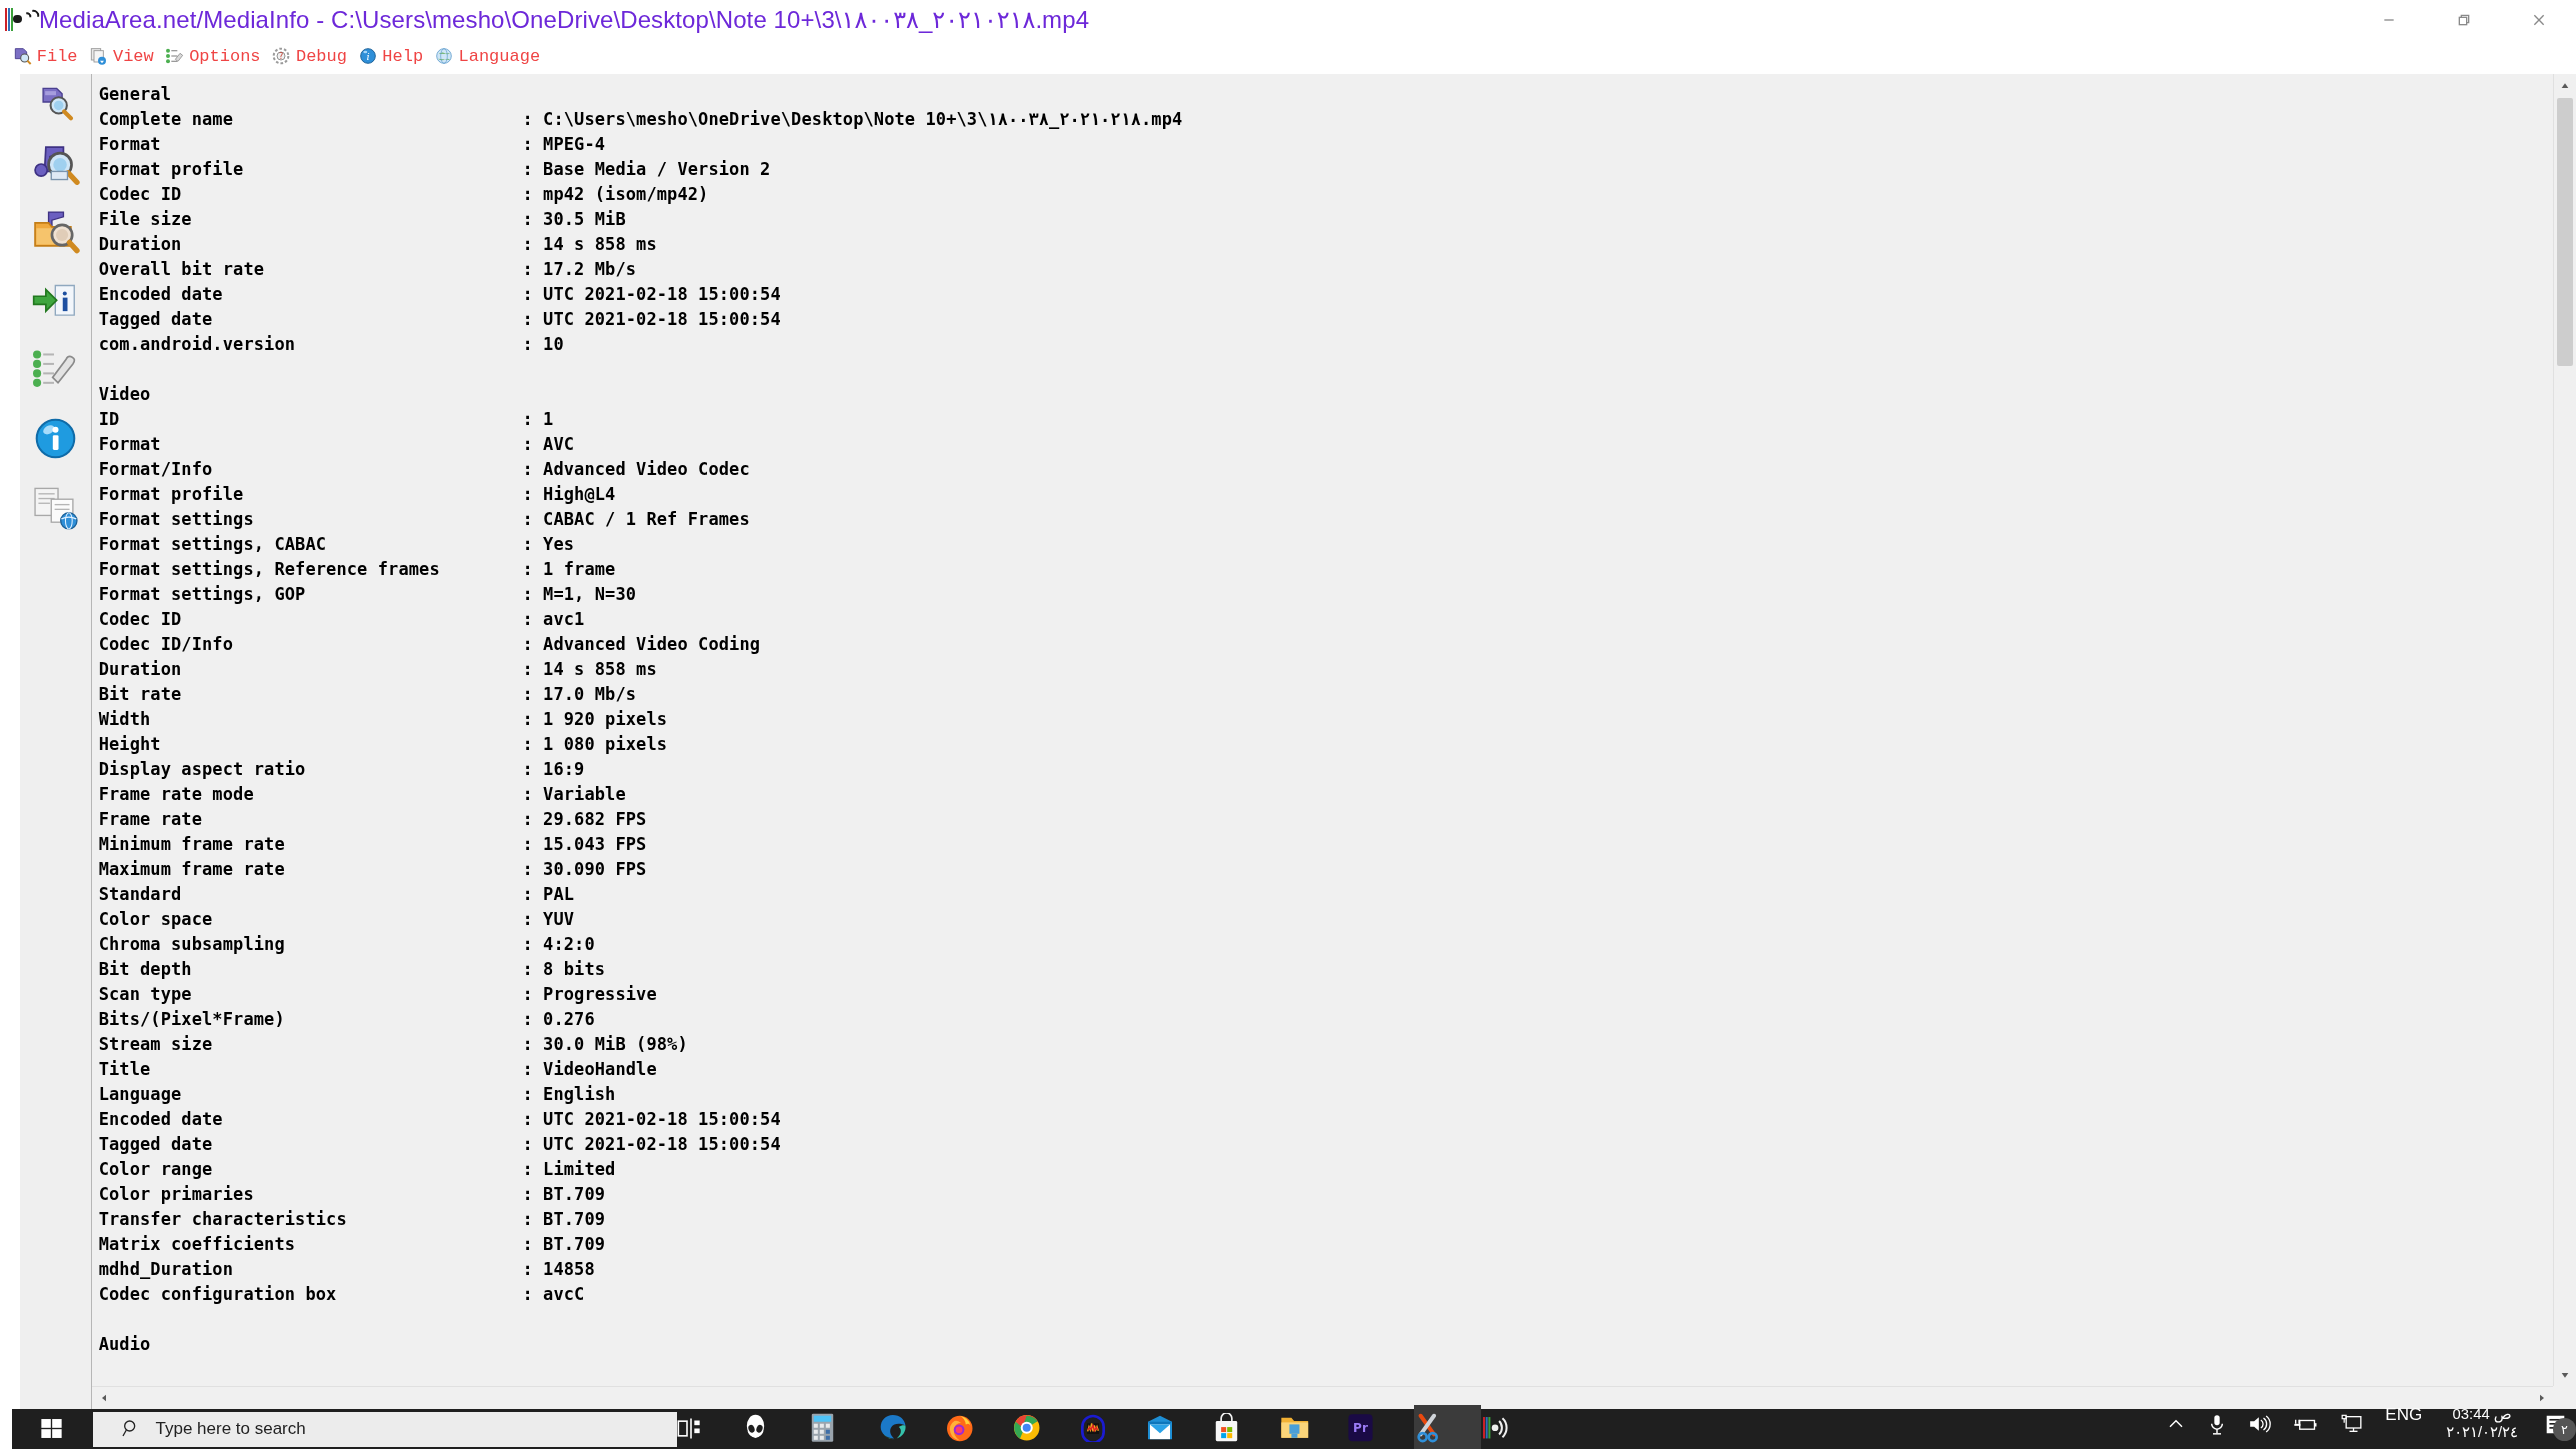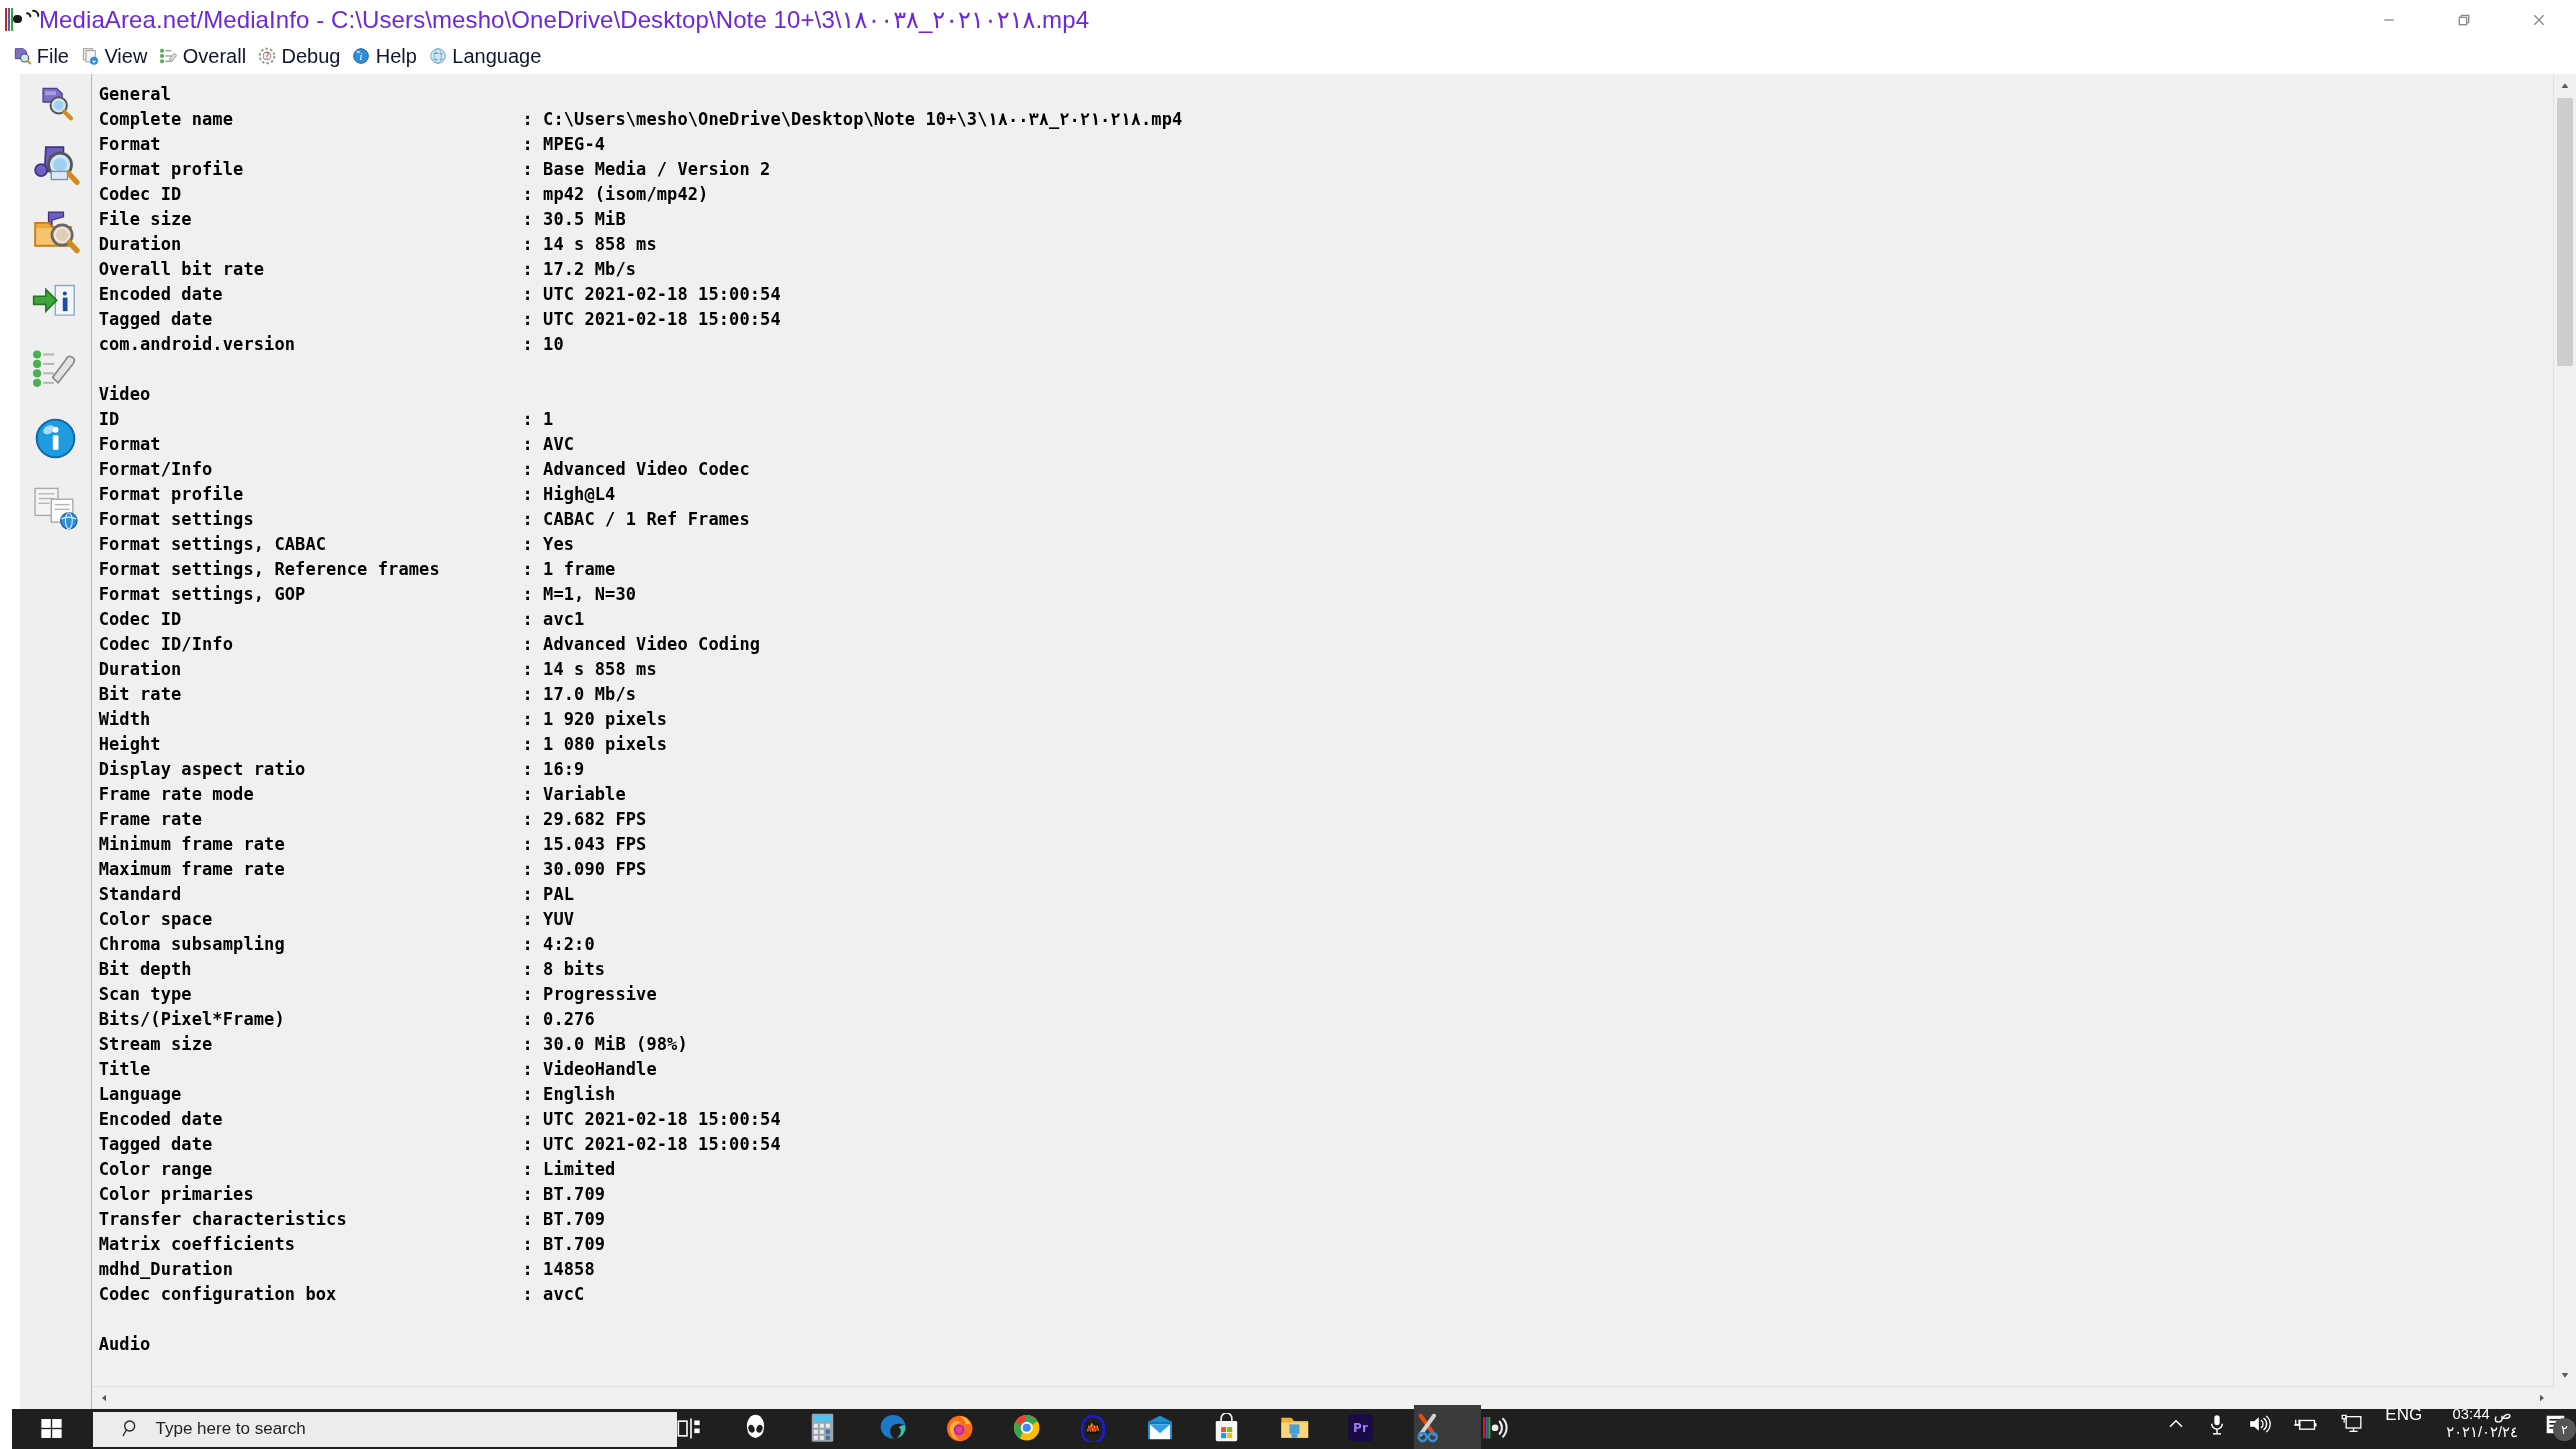--- a/index.html
+++ b/index.html
@@ -22,21 +22,21 @@
   .app-glyph .wv1 { left:14.8px; top:7.4px; width:10.7px; height:16px; transform:rotate(45deg); }
   .app-glyph .wv2 { left:18px; top:4px; width:14.8px; height:23px; transform:rotate(45deg); }
   .title-text { font-size:24px; color:#6d28d9; white-space:nowrap; letter-spacing:0.1px; }
   .winbtns { position:absolute; right:0; top:0; height:39px; display:flex; }
   .winbtn { width:75px; height:39px; display:flex; align-items:center; justify-content:center; }
   .winbtn svg { display:block; }
 
   
   .menubar { height:35px; background:#ffffff; display:flex; align-items:center; padding-left:9.4px; gap:0px; flex:0 0 auto; border-bottom:0.7px solid #ffffff; }
   .menuitem { display:flex; align-items:center; gap:4.7px; padding:2px 8px 2px 2.7px; cursor:default; }
-  .menuitem .mlabel { font-size:20px; color:#0f172a; font-family:Liberation Sans, sans-serif; }
+  .menuitem .mlabel { font-size:17px; color:#ef4444; font-family:Liberation Mono, monospace; }
   .micon { width:20px; height:20px; position:relative; flex:0 0 auto; }
 
   
   .wbody { flex:1 1 auto; display:flex; min-height:0;margin-left:20px; }
 
   .sidebar { width:72px; background:#efefef; border-right:0.7px solid #b6b6b6; display:flex; flex-direction:column; align-items:center; padding-top:5.4px; gap:6.7px; flex:0 0 auto; }
   .sbtn { width:62px; height:62px; display:flex; align-items:center; justify-content:center; position:relative; }
   .sbtn.small { height:48px; }
 
   .content-wrap { flex:1 1 auto; display:flex; flex-direction:column; min-width:0; }
@@ -144,21 +144,21 @@
         <svg width="20" height="20" viewBox="0 0 30 30">
           <circle cx="6" cy="7" r="3" fill="#4caf50"></circle>
             <line x1="11" y1="7" x2="20" y2="7" stroke="#9a9a9a" stroke-width="2"></line>
           <circle cx="6" cy="15" r="3" fill="#4caf50"></circle>
             <line x1="11" y1="15" x2="20" y2="15" stroke="#9a9a9a" stroke-width="2"></line>
           <circle cx="6" cy="23" r="3" fill="#4caf50"></circle>
             <line x1="11" y1="23" x2="20" y2="23" stroke="#9a9a9a" stroke-width="2"></line>
           <path d="M17 20 l7 -9 l4 3 l-7 9 z" fill="#dadada" stroke="#8a8a8a" stroke-width="1.2"></path>
         </svg>
       </span>
-      <span class="mlabel">Overall</span>
+      <span class="mlabel">Options</span>
     </div>
 
     <div class="menuitem">
       <span class="micon">
         <svg width="20" height="20" viewBox="0 0 30 30">
           <circle cx="15" cy="15" r="11" fill="none" stroke="#9a9a9a" stroke-width="3" stroke-dasharray="4 3"></circle>
           <circle cx="15" cy="15" r="6" fill="#f1f1f1" stroke="#8a8a8a" stroke-width="1.4"></circle>
           <text x="15" y="20" font-size="12" fill="#c0392b" text-anchor="middle" font-family="DejaVu Sans">?</text>
         </svg>
       </span>

